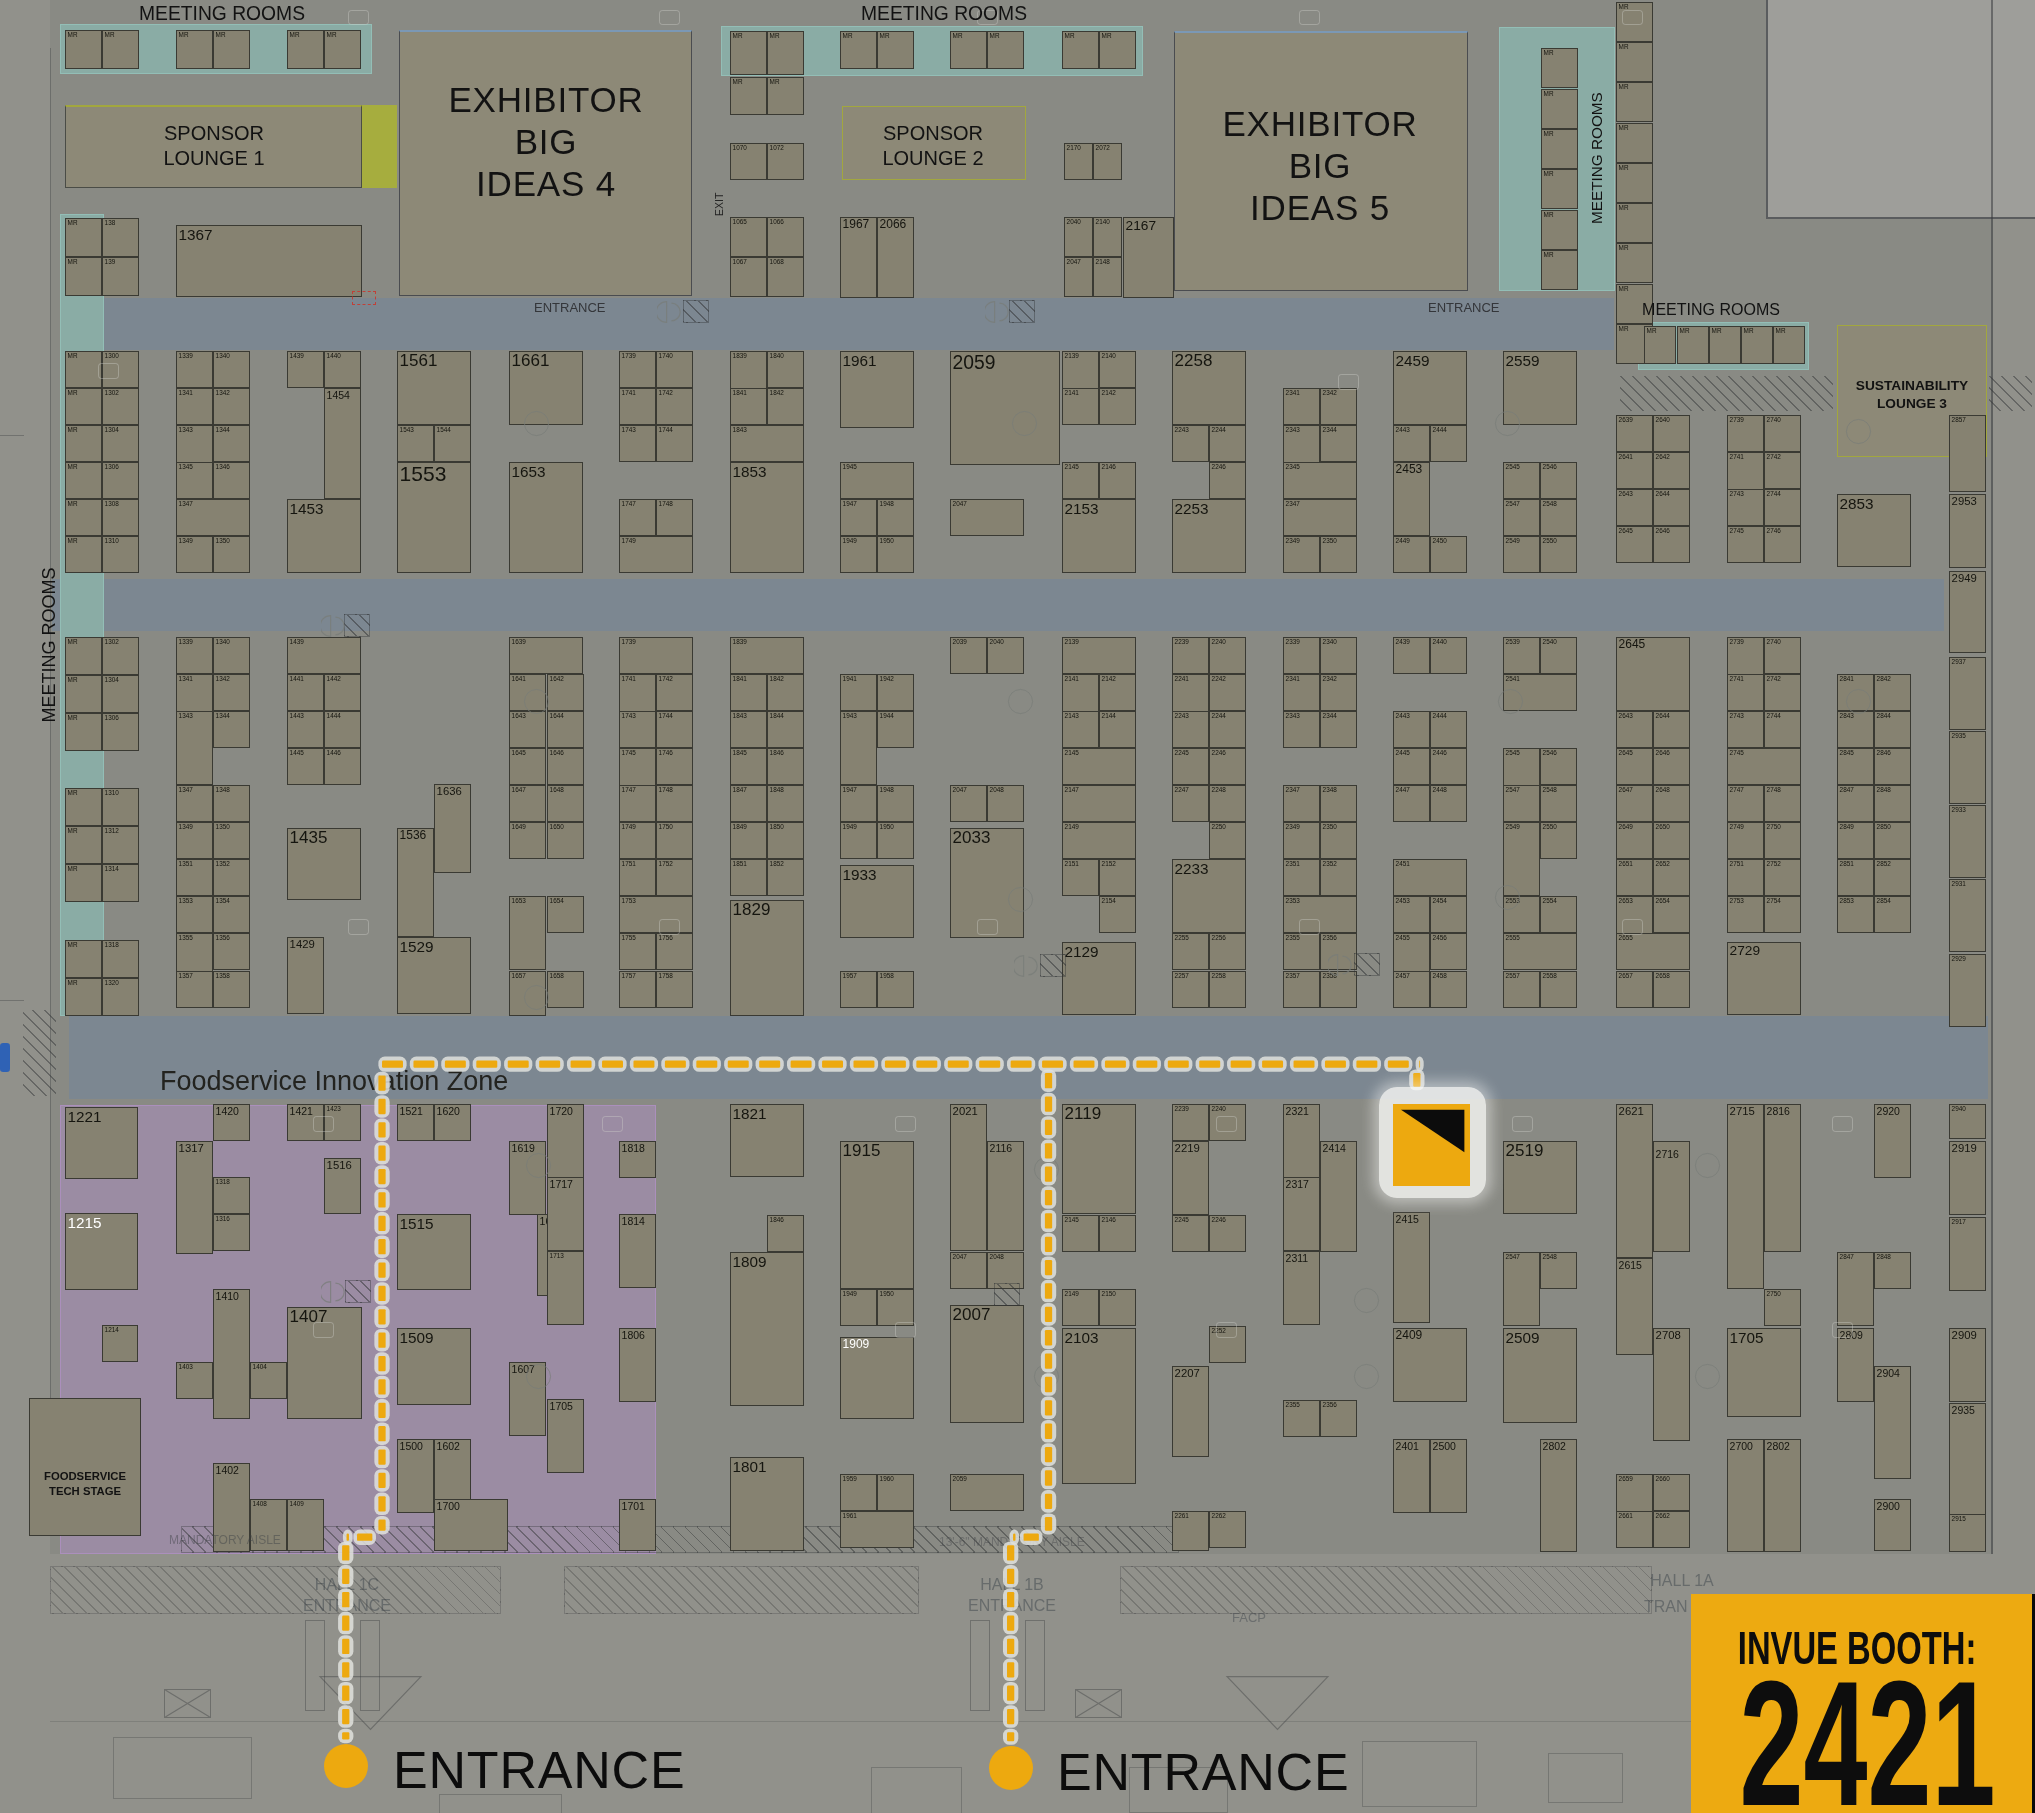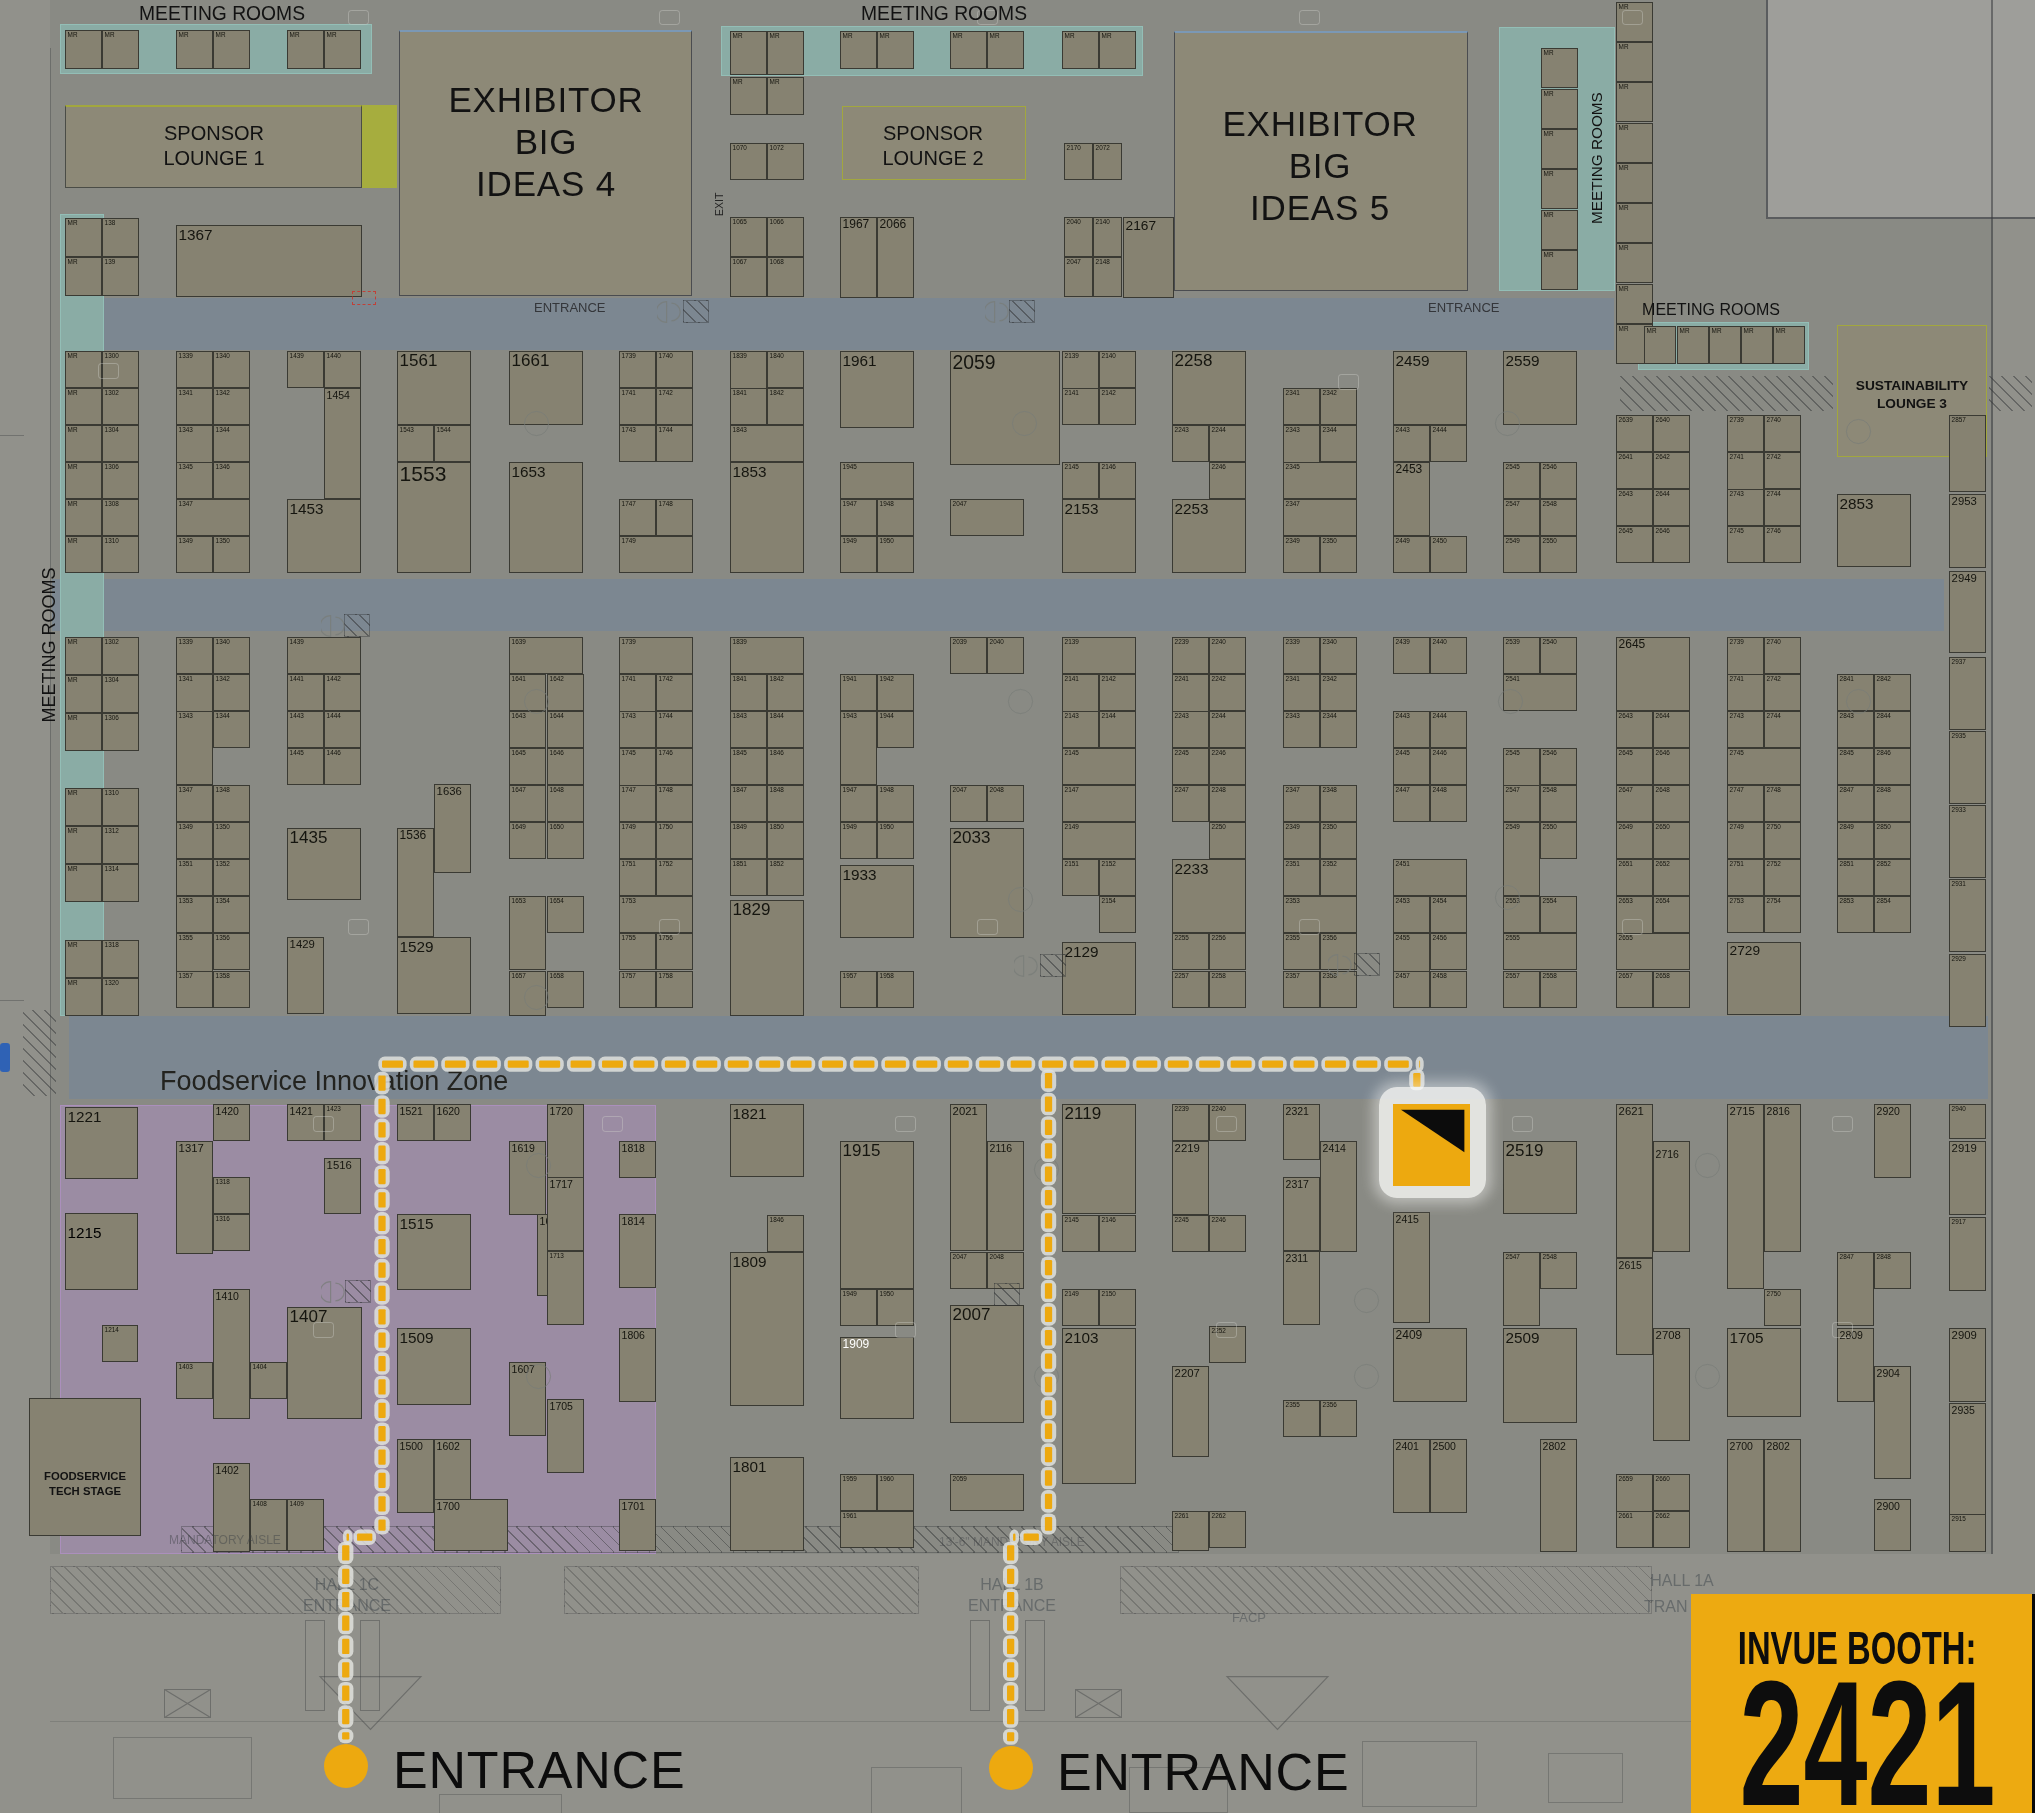--- a/index.html
+++ b/index.html
@@ -400,21 +400,21 @@
     </div>
 
 <div style="position:absolute;left:1172px;top:1141px;width:37px;height:74px;background:#868271;border:0.8px solid #3a3a33;box-sizing:border-box;">
       <span style="position:absolute;left:1.6px;top:0px;font-size:11.3px;line-height:13px;color:#15150f;white-space:nowrap;">2219</span>
     </div>
 
 <div style="position:absolute;left:1172px;top:1366px;width:37px;height:91px;background:#868271;border:0.8px solid #3a3a33;box-sizing:border-box;">
       <span style="position:absolute;left:1.6px;top:0px;font-size:11.3px;line-height:13px;color:#15150f;white-space:nowrap;">2207</span>
     </div>
 
-<div style="position:absolute;left:1283px;top:1104px;width:37px;height:56px;background:#868271;border:0.8px solid #3a3a33;box-sizing:border-box;">
+<div style="position:absolute;left:1283px;top:1104px;width:37px;height:74px;background:#868271;border:0.8px solid #3a3a33;box-sizing:border-box;">
       <span style="position:absolute;left:1.6px;top:0px;font-size:10.5px;line-height:12px;color:#15150f;white-space:nowrap;">2321</span>
     </div>
 
 <div style="position:absolute;left:1283px;top:1177px;width:37px;height:74px;background:#868271;border:0.8px solid #3a3a33;box-sizing:border-box;">
       <span style="position:absolute;left:1.6px;top:0px;font-size:10.5px;line-height:12px;color:#15150f;white-space:nowrap;">2317</span>
     </div>
 
 <div style="position:absolute;left:1283px;top:1251px;width:37px;height:74px;background:#868271;border:0.8px solid #3a3a33;box-sizing:border-box;">
       <span style="position:absolute;left:1.6px;top:0px;font-size:10.5px;line-height:12px;color:#15150f;white-space:nowrap;">2311</span>
     </div>
@@ -1578,21 +1578,21 @@
     </div>
 <div style="position:absolute;left:1874px;top:1252px;width:37px;height:37px;background:#868271;border:0.8px solid #3a3a33;box-sizing:border-box;">
       <span style="position:absolute;left:1.6px;top:0px;font-size:6.4px;line-height:8px;color:#15150f;white-space:nowrap;">2848</span>
     </div>
 
 <div style="position:absolute;left:65px;top:1107px;width:73px;height:72px;background:#868271;border:0.8px solid #3a3a33;box-sizing:border-box;">
       <span style="position:absolute;left:1.6px;top:0px;font-size:15.3px;line-height:17px;color:#15150f;white-space:nowrap;">1221</span>
     </div>
 
 <div style="position:absolute;left:65px;top:1213px;width:73px;height:77px;background:#868271;border:0.8px solid #3a3a33;box-sizing:border-box;">
-      <span style="position:absolute;left:1.6px;top:10px;font-size:15.3px;line-height:17px;color:#000000;white-space:nowrap;">1215</span>
+      <span style="position:absolute;left:1.6px;top:0px;font-size:15.3px;line-height:17px;color:#ffffff;white-space:nowrap;">1215</span>
     </div>
 
 <div style="position:absolute;left:102px;top:1325px;width:36px;height:37px;background:#868271;border:0.8px solid #3a3a33;box-sizing:border-box;">
       <span style="position:absolute;left:1.6px;top:0px;font-size:6.4px;line-height:8px;color:#15150f;white-space:nowrap;">1214</span>
     </div>
 
 <div style="position:absolute;left:176px;top:1141px;width:37px;height:113px;background:#868271;border:0.8px solid #3a3a33;box-sizing:border-box;">
       <span style="position:absolute;left:1.6px;top:0px;font-size:11.3px;line-height:13px;color:#15150f;white-space:nowrap;">1317</span>
     </div>
 

